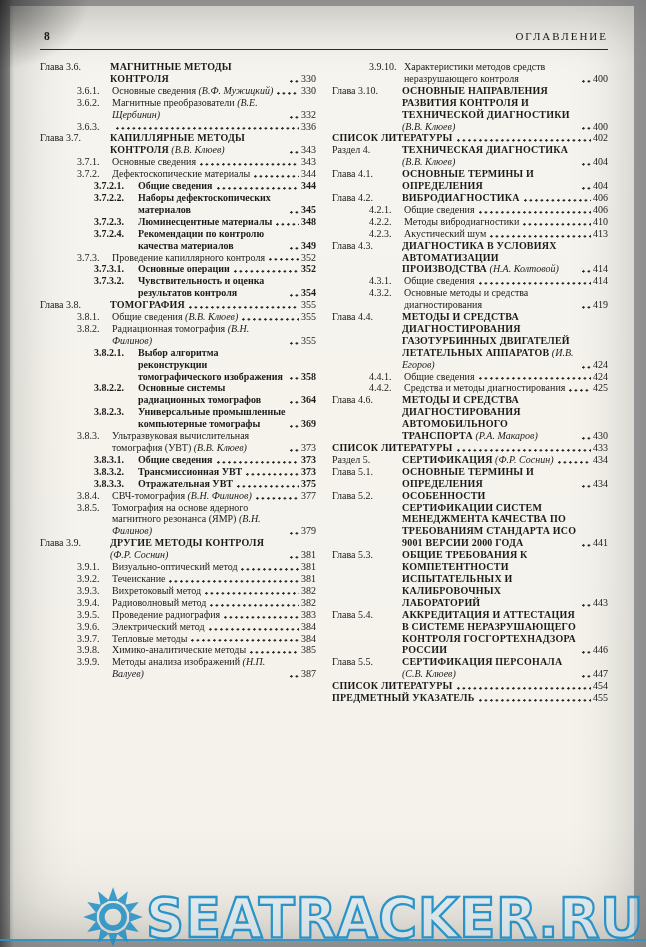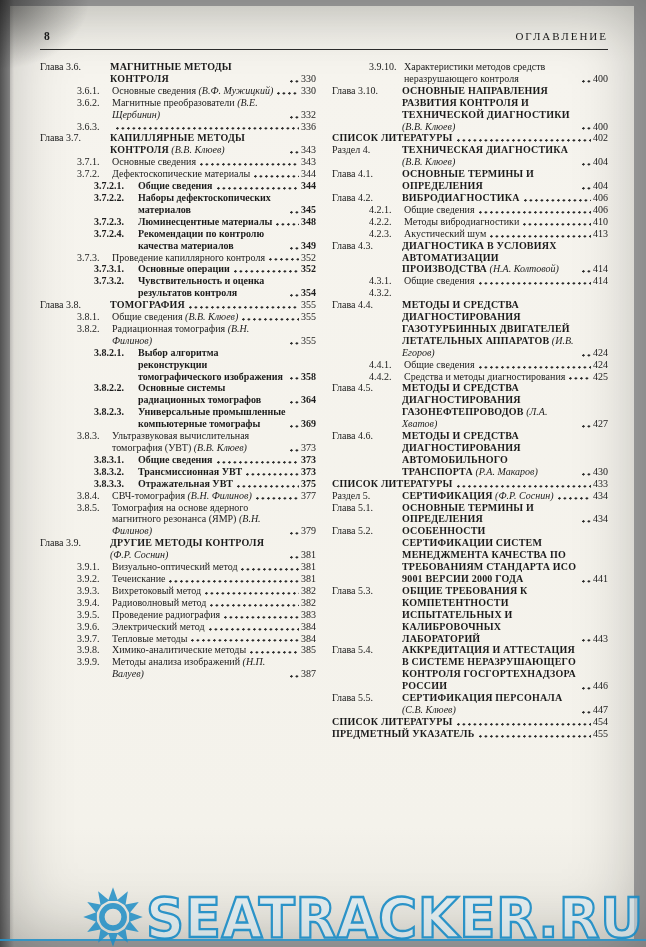--- a/index.html
+++ b/index.html
@@ -486,20 +486,25 @@
           <div class="entry lvl1">
             <span class="num">4.3.1.</span>
             <span class="body">
               <span class="t">Общие сведения</span>
               <span class="leader"></span>
               <span class="pg">414</span>
             </span>
           </div>
           <div class="entry lvl1">
             <span class="num">4.3.2.</span>
+            <span class="body">
+              <span class="t">Основные методы и средства диагностирования</span>
+              <span class="leader"></span>
+              <span class="pg">419</span>
+            </span>
           </div>
           <div class="entry lvl0 caps">
             <span class="num">Глава 4.4.</span>
             <span class="body">
               <span class="t">МЕТОДЫ И СРЕДСТВА ДИАГНОСТИРОВАНИЯ ГАЗОТУРБИННЫХ ДВИГАТЕЛЕЙ ЛЕТАТЕЛЬНЫХ АППАРАТОВ<span class="author"> (И.В. Егоров)</span></span>
               <span class="leader"></span>
               <span class="pg">424</span>
             </span>
           </div>
           <div class="entry lvl1">
@@ -509,28 +514,20 @@
               <span class="leader"></span>
               <span class="pg">424</span>
             </span>
           </div>
           <div class="entry lvl1">
             <span class="num">4.4.2.</span>
             <span class="body">
               <span class="t">Средства и методы диагностирования</span>
               <span class="leader"></span>
               <span class="pg">425</span>
-            </span>
-          </div>
-          <div class="entry lvl0 caps">
-            <span class="num">Глава 4.5.</span>
-            <span class="body">
-              <span class="t">МЕТОДЫ И СРЕДСТВА ДИАГНОСТИРОВАНИЯ ГАЗОНЕФТЕПРОВОДОВ<span class="author"> (Л.А. Хватов)</span></span>
-              <span class="leader"></span>
-              <span class="pg">427</span>
             </span>
           </div>
           <div class="entry lvl0 caps">
             <span class="num">Глава 4.6.</span>
             <span class="body">
               <span class="t">МЕТОДЫ И СРЕДСТВА ДИАГНОСТИРОВАНИЯ АВТОМОБИЛЬНОГО ТРАНСПОРТА<span class="author"> (Р.А. Макаров)</span></span>
               <span class="leader"></span>
               <span class="pg">430</span>
             </span>
           </div>

